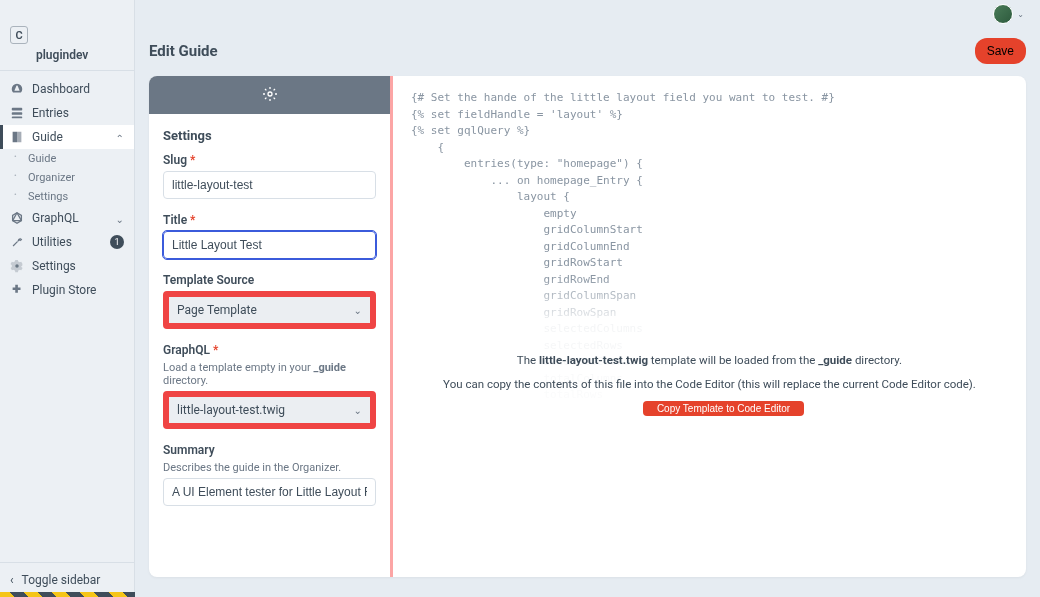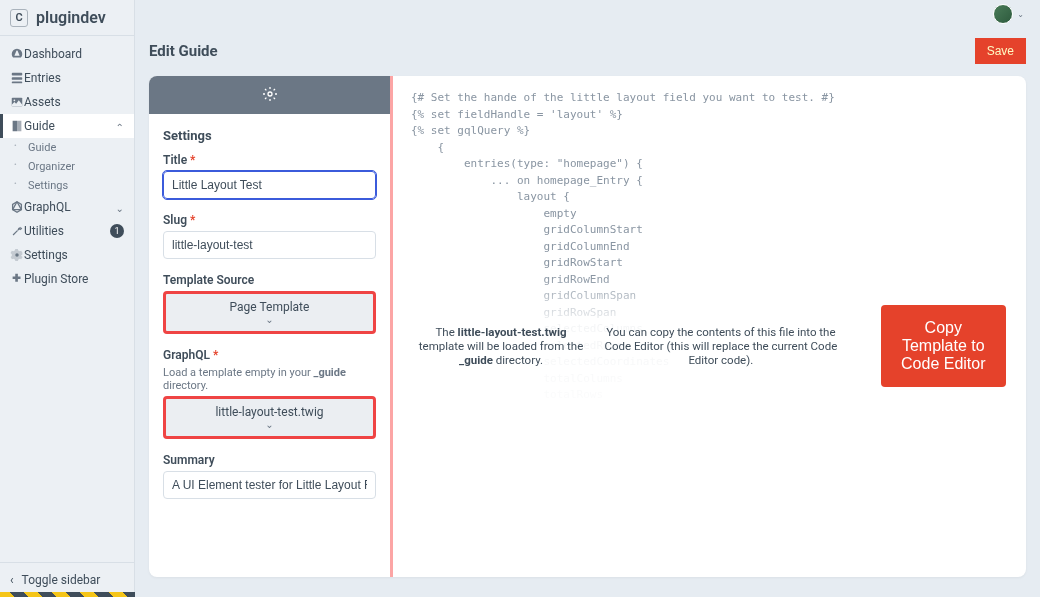--- a/index.html
+++ b/index.html
@@ -35,31 +35,33 @@
   border-radius: 3px;
   display: flex;
   align-items: center;
   justify-content: center;
   font-size: 11px;
   font-weight: 600;
   color: #3f4d5a;
 }
 .sidebar-brand {
   font-weight: 600;
-  font-size: 16px;
-  color: #3f4d5a;
+  font-size: 12px;
+  color: #3f4d5a;
+  margin-top: 40px;
 }
 .sidebar-nav {
   flex: 1;
   padding-top: 6px;
   overflow-y: auto;
 }
 .nav-item {
   display: flex;
   align-items: flex-end;
+  gap: 8px;
   padding: 5px 10px;
   color: #3f4d5a;
   font-size: 12px;
   cursor: pointer;
   position: relative;
 }
 .nav-item.active {
   background: #fff;
   box-shadow: inset 3px 0 0 #3f4d5a;
 }
@@ -155,24 +157,24 @@
   justify-content: space-between;
   padding: 0 0 12px;
 }
 .page-title {
   font-size: 15px;
   font-weight: 700;
   color: #3f4d5a;
 }
 .btn-save {
   background: #e5422b;
-  color: #fef9c3;
+  color: #000000;
   border: none;
   padding: 6px 12px;
-  border-radius: 0;
+  border-radius: 12px;
   font-size: 12px;
   font-weight: 500;
   cursor: pointer;
 }
 .content-card {
   flex: 1;
   background: #fff;
   border-radius: 8px;
   display: flex;
   overflow: hidden;
@@ -226,31 +228,30 @@
   color: #3f4d5a;
   background: #fff;
 }
 .field-input.focused {
   border-color: #3b5bdb;
   outline: 1px solid #3b5bdb;
 }
 .field-select {
   width: 100%;
   padding: 6px 8px;
-  border: 3px solid #ef4444;
+  border: 6px solid #ef4444;
   border-radius: 4px;
   font-size: 12px;
   color: #3f4d5a;
   background: #ebeef2;
   position: relative;
   cursor: pointer;
   display: flex;
   justify-content: space-between;
   align-items: center;
-  flex-direction: column;
 }
 .editor-col {
   flex: 1;
   position: relative;
   padding: 14px 18px;
   border-left: 3px solid #fca5a5;
 }
 .code-block {
   font-family: ui-monospace, "SF Mono", Menlo, Consolas, monospace;
   font-size: 11px;
@@ -259,38 +260,38 @@
   white-space: pre;
 }
 .overlay {
   position: absolute;
   left: 0; right: 0;
   top: 200px;
   background: linear-gradient(to bottom, rgba(255,255,255,0) 0%, rgba(255,255,255,0.9) 30%, #fff 100%);
   padding: 0 20px 20px;
   text-align: center;
   display: flex;
-  flex-direction: row;
+  flex-direction: column;
   align-items: center;
   gap: 10px;
   height: 160px;
   justify-content: flex-end;
 }
 .overlay-text {
   font-size: 11.5px;
   color: #3f4d5a;
 }
 .overlay-text strong { font-weight: 700; }
 .btn-copy {
   background: #e5422b;
   color: #fff;
   border: none;
-  padding: 14px 14px;
+  padding: 2px 14px;
   border-radius: 4px;
-  font-size: 16px;
+  font-size: 10px;
   cursor: pointer;
   margin-left: 28px;
 }
 </style>
 </head>
 <body>
 
 <div class="sidebar">
   <div class="sidebar-header">
     <div class="sidebar-logo">C</div>
@@ -312,30 +313,20 @@
           <svg viewBox="0 0 16 16" fill="currentColor">
             <rect x="2" y="2" width="12" height="3" rx="1"></rect>
             <rect x="2" y="7" width="12" height="3" rx="1"></rect>
             <rect x="2" y="12" width="12" height="2" rx="1"></rect>
           </svg>
         </span>
       <span>Entries</span>
     </div>
 
 
-    <div class="nav-item">
-      <span class="icon">
-          <svg viewBox="0 0 16 16" fill="currentColor">
-            <rect x="2" y="3" width="12" height="10" rx="1"></rect>
-            <circle cx="5" cy="6" r="1" fill="#ecf0f4"></circle>
-            <path d="M2 11l3-3 2 2 3-4 4 5v2H2z" fill="#ecf0f4"></path>
-          </svg>
-        </span>
-      <span>Assets</span>
-    </div>
 
 
     <div class="nav-item active">
       <span class="icon">
           <svg viewBox="0 0 16 16" fill="currentColor">
             <path d="M3 2h5v12H3z"></path>
             <path d="M8 2h5v12H8z" opacity="0.6"></path>
           </svg>
         </span>
       <span>Guide</span>
@@ -410,27 +401,27 @@
       <div class="settings-tab">
         <span><svg viewBox="0 0 16 16" fill="none" stroke="currentColor" stroke-width="1.3">
               <circle cx="8" cy="8" r="2"></circle>
               <path d="M8 1v2M8 13v2M3 3l1.4 1.4M11.6 11.6L13 13M1 8h2M13 8h2M3 13l1.4-1.4M11.6 4.4L13 3"></path>
             </svg></span>
       </div>
       <div class="settings-body">
         <div class="settings-heading">Settings</div>
 
         <div class="field">
+          <label class="field-label"><span>Slug</span> <span class="req">*</span></label>
+          <input class="field-input" type="text" value="little-layout-test" style="">
+        </div>
+
+        <div class="field">
           <label class="field-label"><span>Title</span> <span class="req">*</span></label>
           <input class="field-input focused" type="text" value="Little Layout Test" style="">
-        </div>
-
-        <div class="field">
-          <label class="field-label"><span>Slug</span> <span class="req">*</span></label>
-          <input class="field-input" type="text" value="little-layout-test" style="">
         </div>
 
         <div class="field">
           <label class="field-label">Template Source</label>
           <div class="field-select">
             <span>Page Template</span>
             <span style="font-size:10px;color:#6b7785;">⌄</span>
           </div>
         </div>
 
@@ -440,20 +431,21 @@
             <span>Load a template empty in your </span><strong>_guide</strong><span> directory.</span>
           </div>
           <div class="field-select">
             <span>little-layout-test.twig</span>
             <span style="font-size:10px;color:#6b7785;">⌄</span>
           </div>
         </div>
 
         <div class="field">
           <label class="field-label">Summary</label>
+          <div class="field-help">Describes the guide in the Organizer.</div>
           <input class="field-input" type="text" value="A UI Element tester for Little Layout Fields" style="">
         </div>
 
       </div>
     </div>
 
     <div class="editor-col">
       <div class="code-block">{# Set the hande of the little layout field you want to test. #}
 {% set fieldHandle = 'layout' %}
 {% set gqlQuery %}

